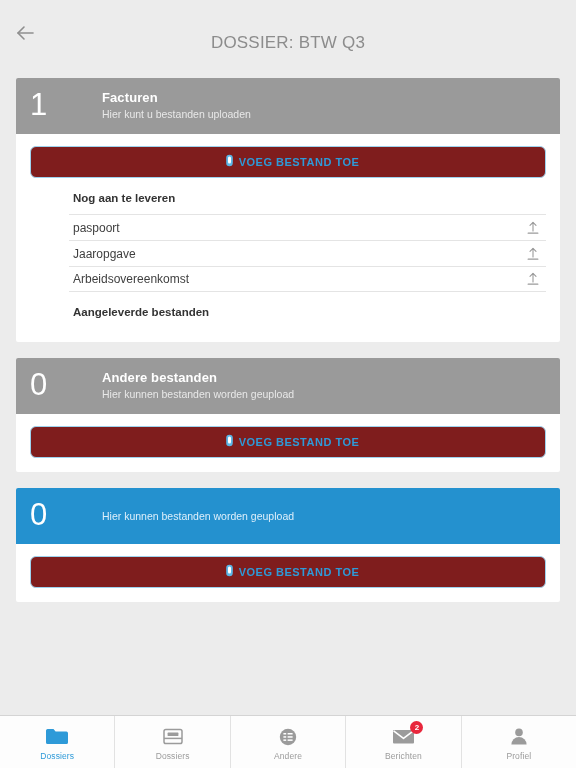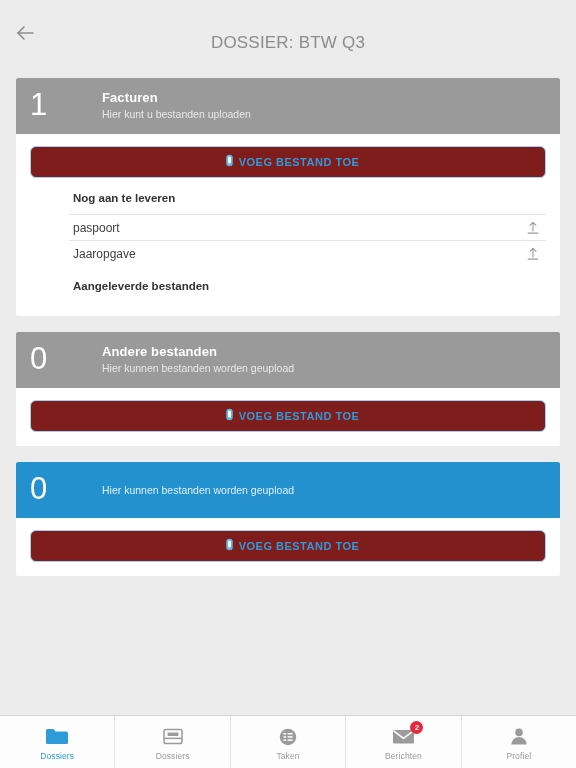--- a/index.html
+++ b/index.html
@@ -278,20 +278,30 @@
           <span class="file-name">Jaaropgave</span>
           <span class="row-action">
             <svg width="16" height="16" viewBox="0 0 16 16">
               <path d="M8 2.5 L8 11" stroke="#9b9b9b" stroke-width="1.1" stroke-linecap="round"></path>
               <path d="M5 5.4 L8 2.4 L11 5.4" fill="none" stroke="#9b9b9b" stroke-width="1.1" stroke-linecap="round" stroke-linejoin="round"></path>
               <line x1="3.2" y1="13.2" x2="12.8" y2="13.2" stroke="#9b9b9b" stroke-width="1.3" stroke-linecap="round"></line>
             </svg>
           </span>
         </div>
 
+        <div class="file-row last">
+          <span class="file-name">Arbeidsovereenkomst</span>
+          <span class="row-action">
+            <svg width="16" height="16" viewBox="0 0 16 16">
+              <path d="M8 2.5 L8 11" stroke="#9b9b9b" stroke-width="1.1" stroke-linecap="round"></path>
+              <path d="M5 5.4 L8 2.4 L11 5.4" fill="none" stroke="#9b9b9b" stroke-width="1.1" stroke-linecap="round" stroke-linejoin="round"></path>
+              <line x1="3.2" y1="13.2" x2="12.8" y2="13.2" stroke="#9b9b9b" stroke-width="1.3" stroke-linecap="round"></line>
+            </svg>
+          </span>
+        </div>
       </div>
 
       <div class="list-section">
         <div class="list-heading">Aangeleverde bestanden</div>
 
       </div>
 
     </div>
   </div>
 
@@ -363,21 +373,21 @@
   <div class="tab">
     <span class="tab-icon">
       <svg width="20" height="20" viewBox="0 0 20 20">
         <circle cx="10" cy="10" r="8.2" fill="#9b9b9b"></circle>
         <rect x="5.4" y="6" width="9.2" height="1.5" fill="#ffffff"></rect>
         <rect x="5.4" y="9.2" width="9.2" height="1.5" fill="#ffffff"></rect>
         <rect x="5.4" y="12.4" width="9.2" height="1.5" fill="#ffffff"></rect>
         <rect x="8.2" y="5.2" width="1.4" height="9.6" fill="#9b9b9b"></rect>
       </svg>
     </span>
-    <span class="tab-label">Taken</span>
+    <span class="tab-label">Andere</span>
   </div>
 
   <div class="tab">
     <span class="tab-icon">
       <svg width="23" height="17" viewBox="0 0 23 17">
         <rect x="1" y="2" width="21" height="13.5" rx="1" fill="#9b9b9b"></rect>
         <path d="M1.6 2.8 L11.5 10.4 L21.4 2.8" fill="none" stroke="#ffffff" stroke-width="1.6" stroke-linejoin="round"></path>
       </svg>
       <span class="badge">2</span>
     </span>

